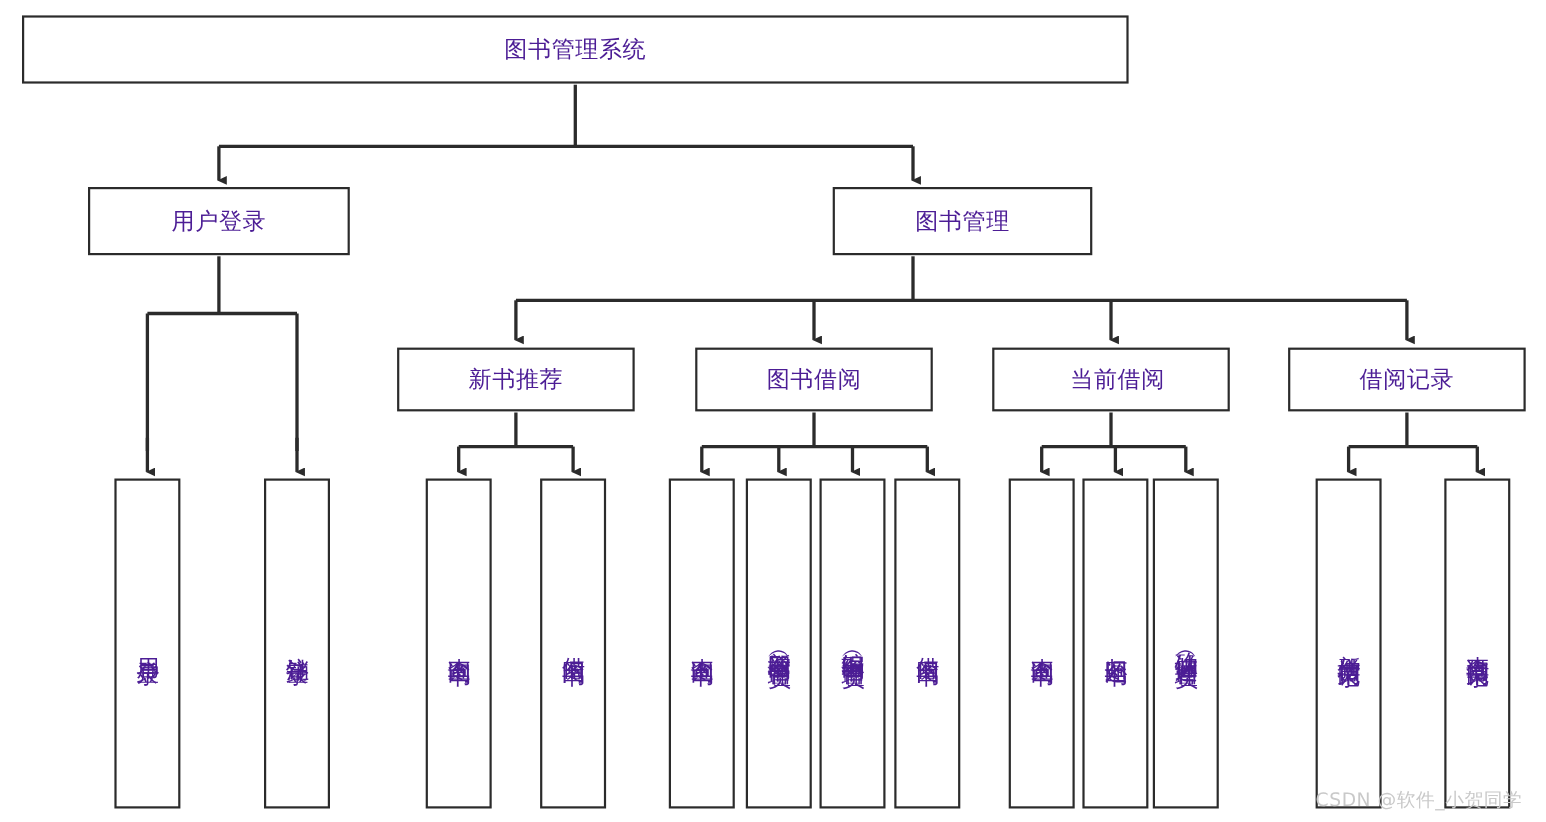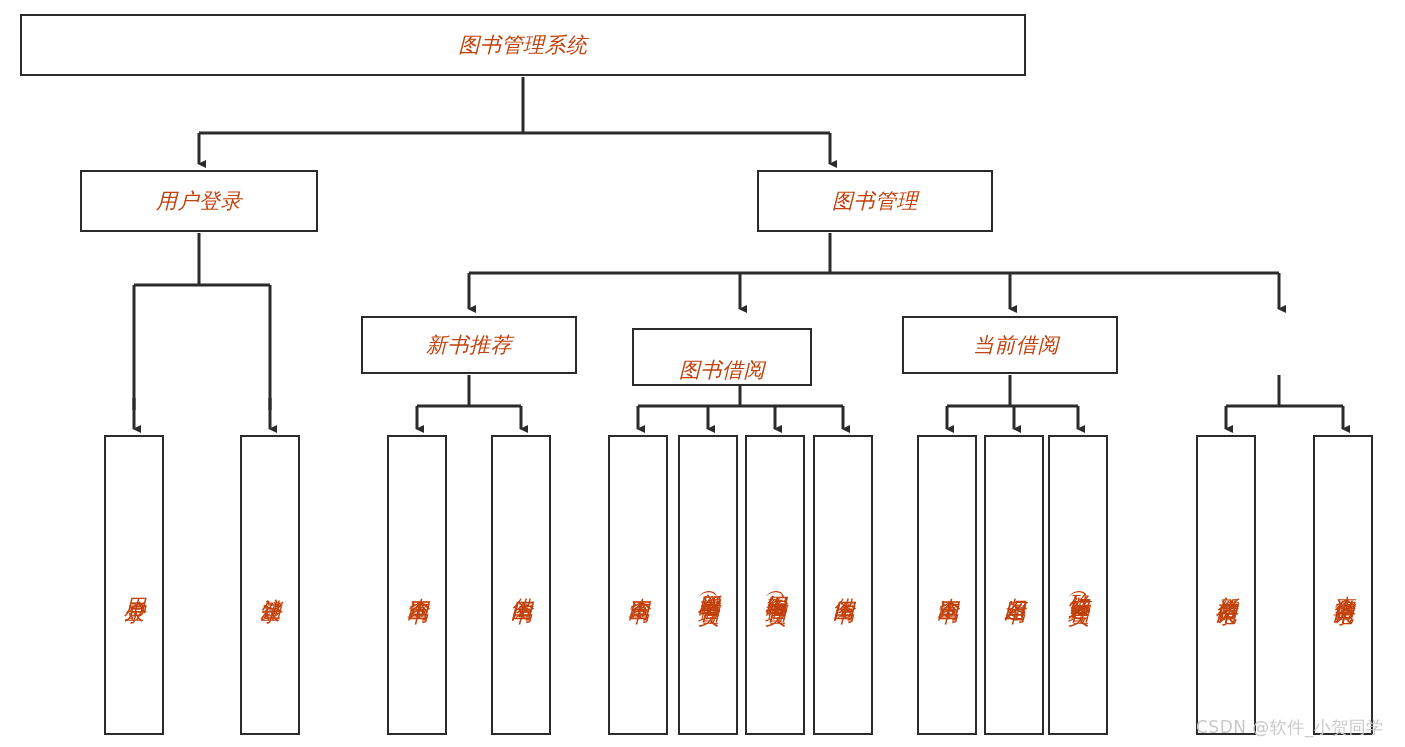--- a/index.html
+++ b/index.html
@@ -26,22 +26,21 @@
     pointer-events: none;
   }
   .node {
     position: absolute;
     box-sizing: border-box;
     border: 2px solid #2b2b2b;
     background: #ffffff;
     display: flex;
     align-items: center;
     justify-content: center;
-    color: #c2410c;
-    font-style: italic;
+    color: #4c1d95;
   }
   .node.horiz {
     font-size: 21px;
     letter-spacing: 0.5px;
   }
   .node.vert {
     writing-mode: vertical-rl;
     text-orientation: upright;
     font-size: 21px;
     letter-spacing: 2px;
@@ -125,25 +124,28 @@
   <div class="node horiz" style="left:80px; top:170px; width:238px; height:62px;">
     <span>用户登录</span>
   </div>
   <div class="node horiz" style="left:712px; top:170px; width:236px; height:62px;margin-left:45px;">
     <span>图书管理</span>
   </div>
 
   <div class="node horiz" style="left:361px; top:316px; width:216px; height:58px;">
     <span>新书推荐</span>
   </div>
-  <div class="node horiz" style="left:632px; top:328px; width:180px; height:58px;align-items:flex-end;">
+  <div class="node horiz" style="left:632px; top:316px; width:216px; height:58px;">
     <span>图书借阅</span>
   </div>
   <div class="node horiz" style="left:902px; top:316px; width:216px; height:58px;padding-left:12px;">
     <span>当前借阅</span>
+  </div>
+  <div class="node horiz" style="left:1171px; top:316px; width:216px; height:58px;">
+    <span>借阅记录</span>
   </div>
 
   <div class="node vert" style="left:104px; top:435px; width:60px; height:300px;">
     <span class="vtext">用户登录</span>
   </div>
   <div class="node vert" style="left:240px; top:435px; width:60px; height:300px;">
     <span class="vtext">注销登录</span>
   </div>
 
   <div class="node vert" style="left:387px; top:435px; width:60px; height:300px;">

